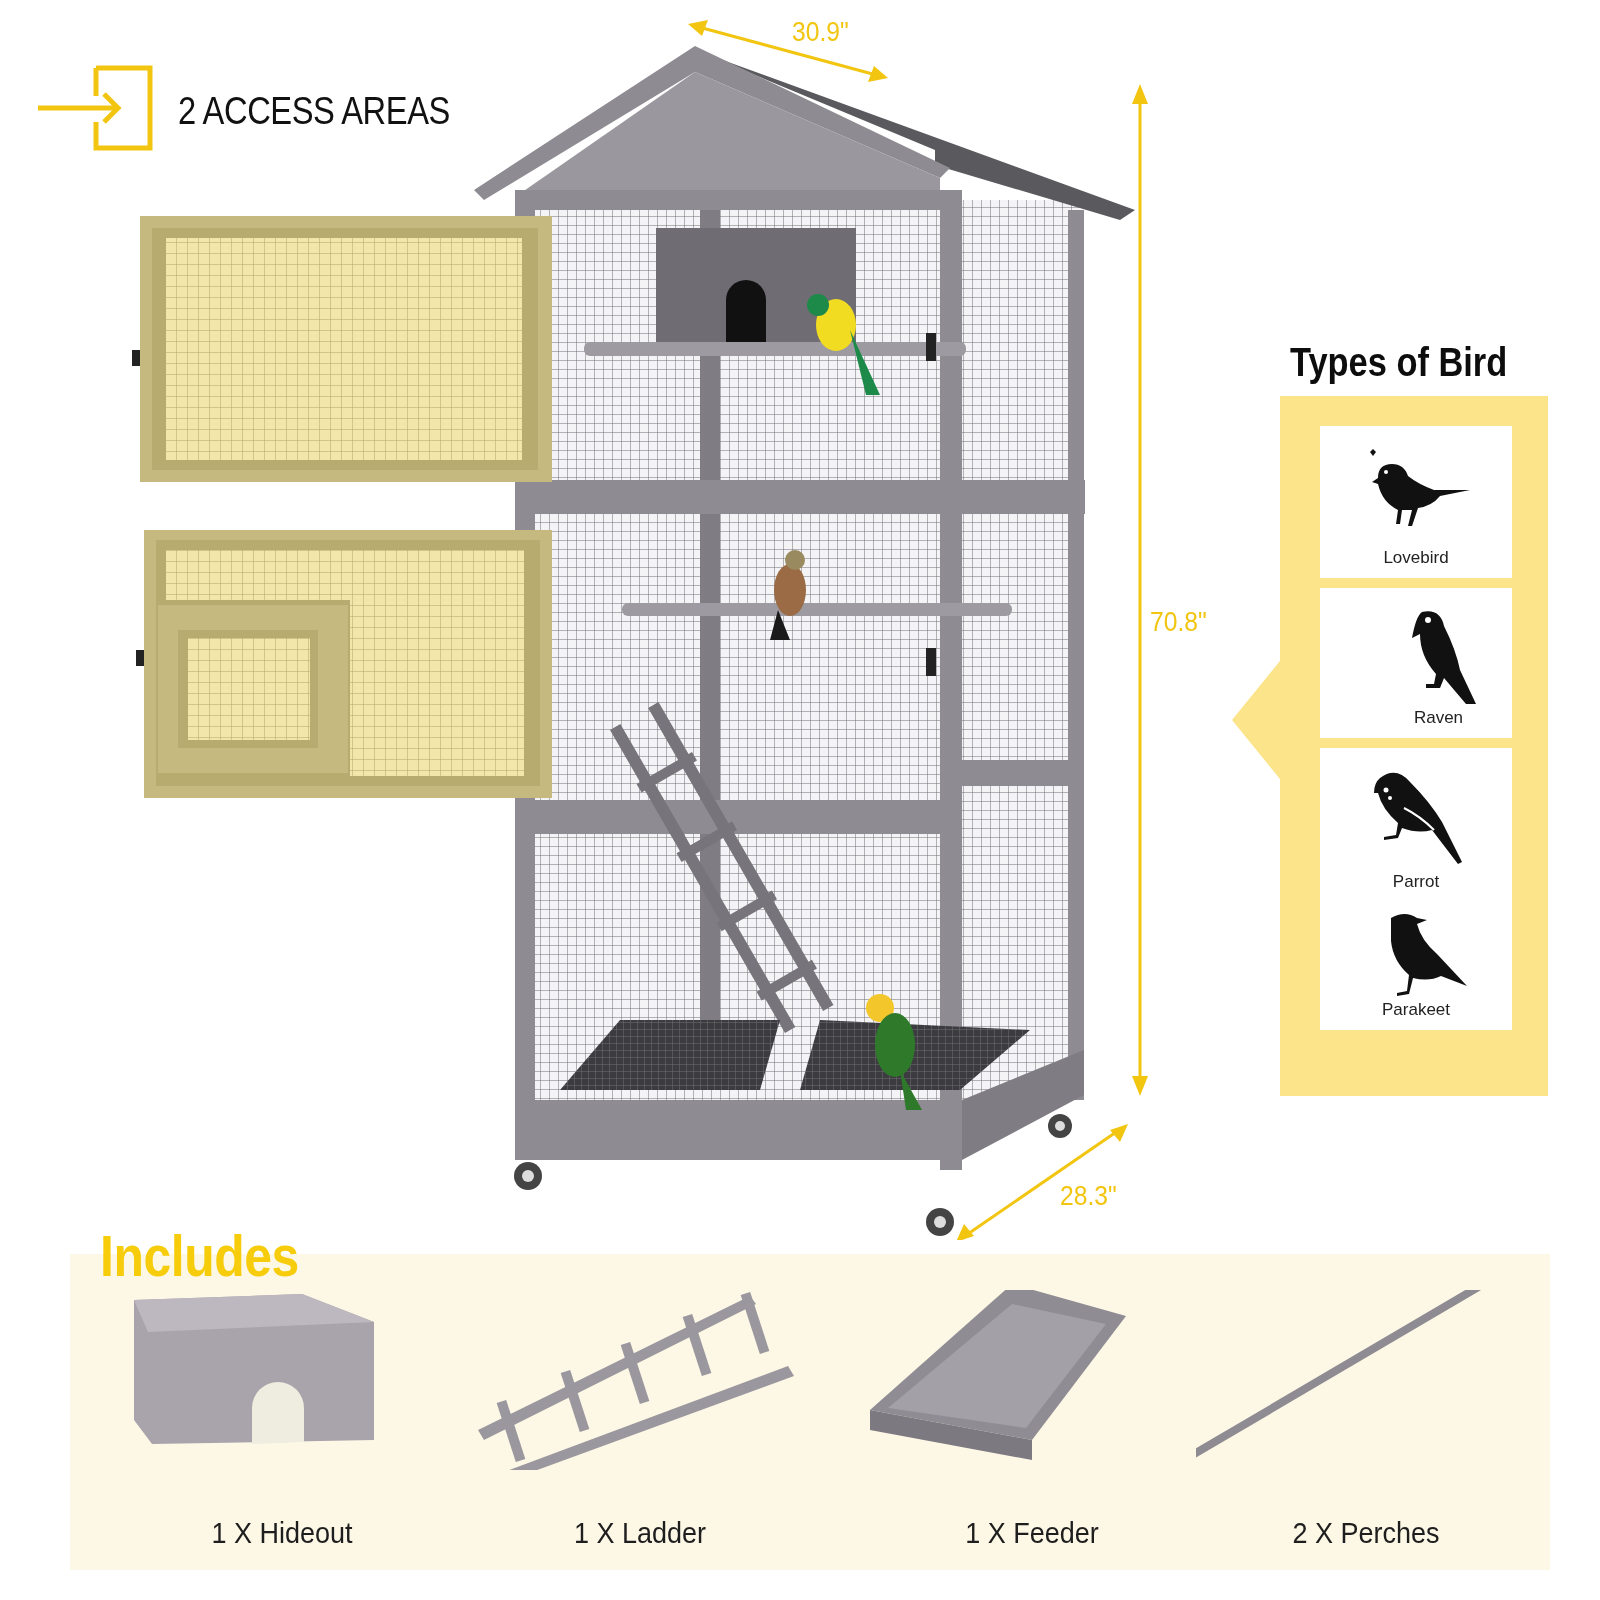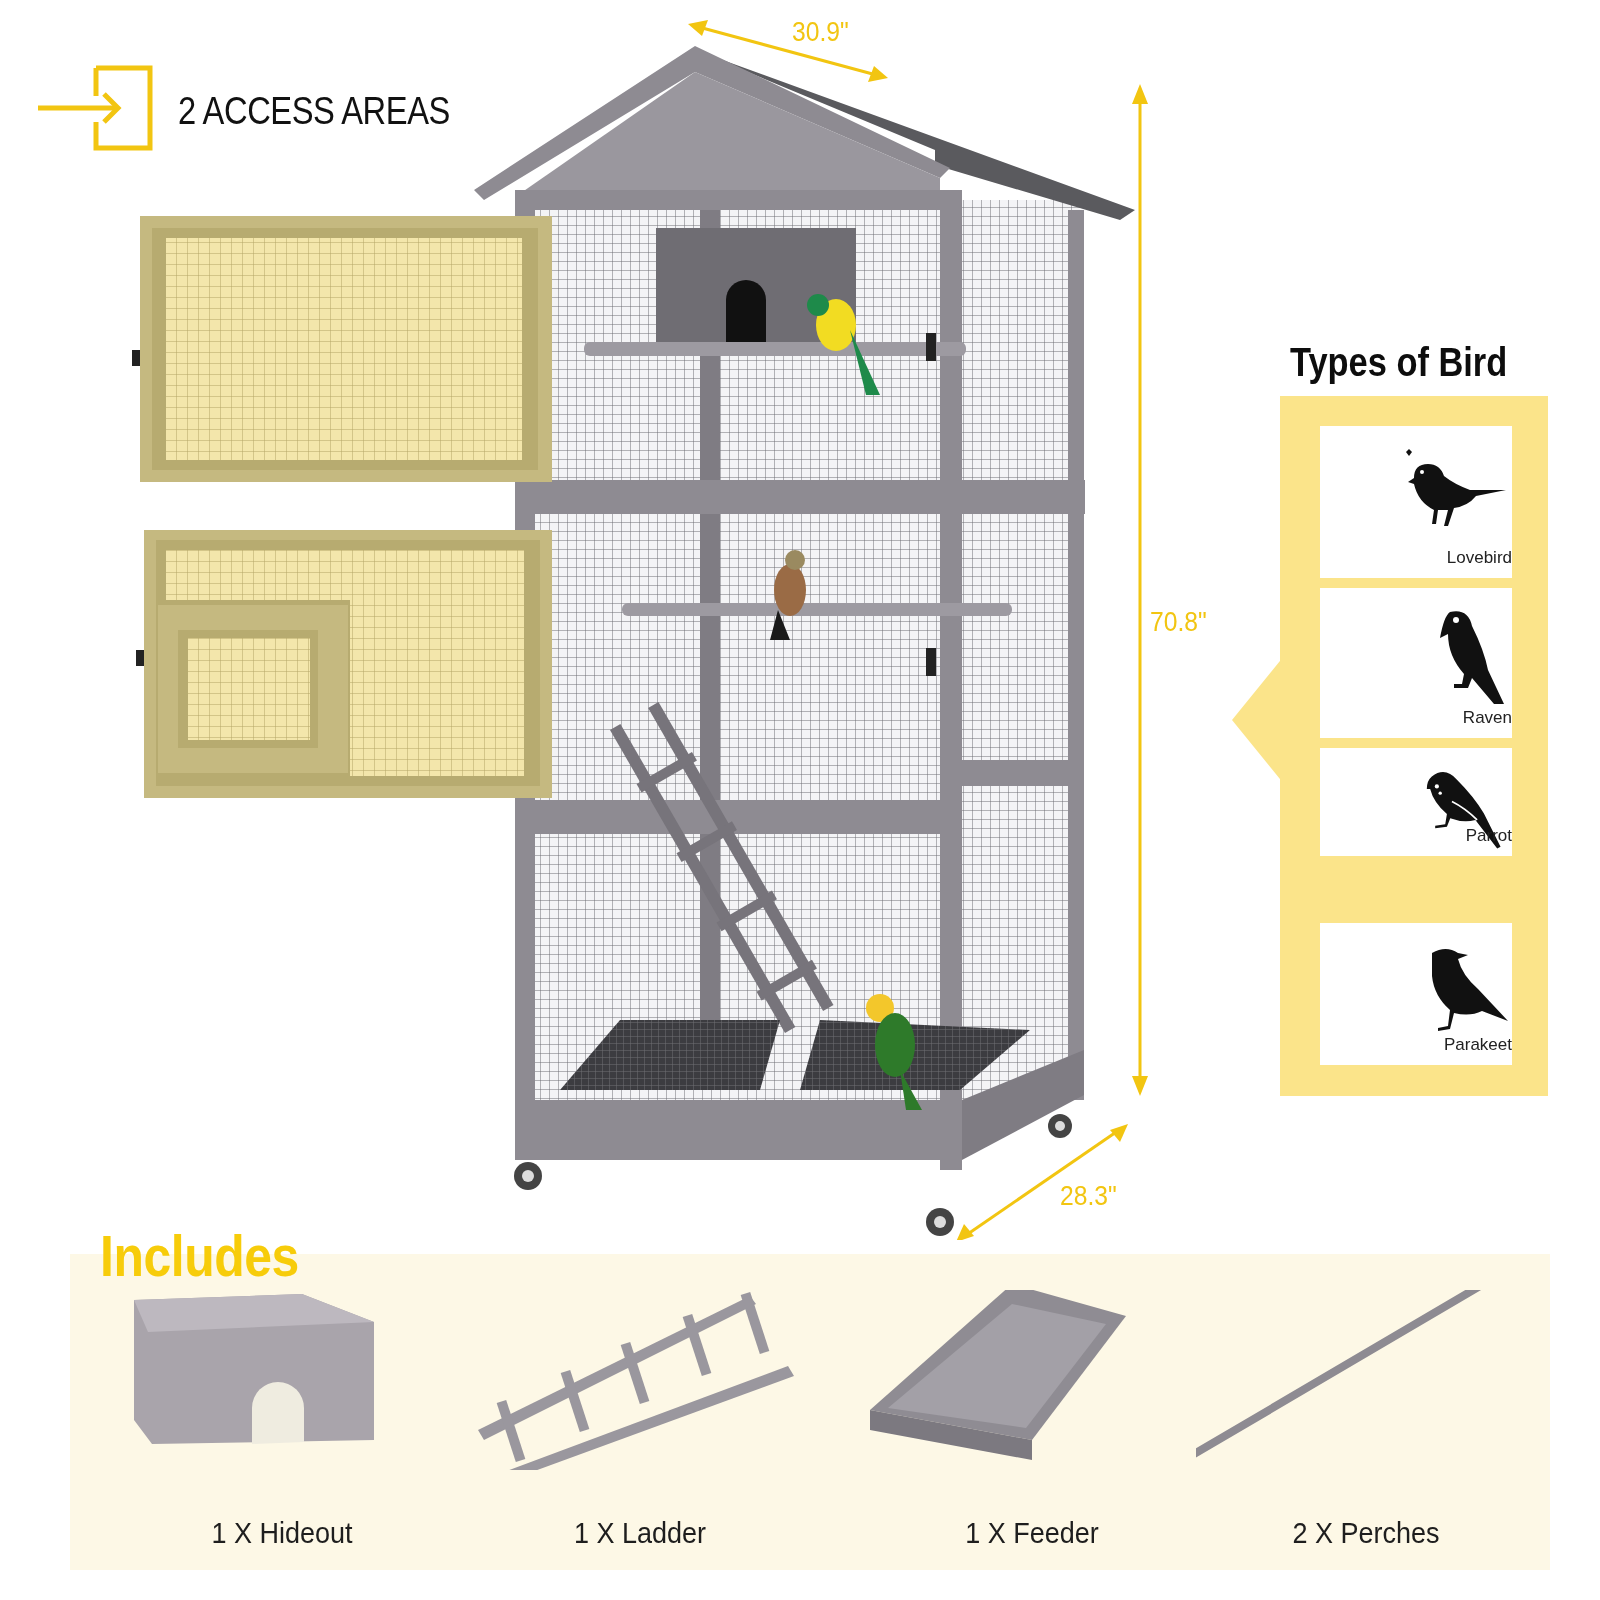--- a/index.html
+++ b/index.html
@@ -18,21 +18,21 @@
   .dim-height { left: 1150px; top: 606px; }
   .dim-depth { left: 1060px; top: 1180px; }
 
   
   .cage { left: 0; top: 0; width: 1600px; height: 1240px; pointer-events: none; }
 
   
   .types-title { left: 1290px; top: 340px; font-size: 40px; font-weight: 700; color: #0d0d0d; transform: scaleX(0.86); transform-origin: left top; }
   .types-panel { left: 1280px; top: 396px; width: 268px; height: 700px; background: #fbe48a; }
   .types-arrow { left: 1232px; top: 656px; width: 0; height: 0; border-top: 64px solid transparent; border-bottom: 64px solid transparent; border-right: 52px solid #fbe48a; }
-  .bird-card { position: absolute; left: 40px; width: 192px; background: #fff; display: flex; flex-direction: column; align-items: flex-end; }
+  .bird-card { position: absolute; left: 40px; width: 192px; background: #fff; display: flex; flex-direction: column; align-items: center; }
   .bird-card svg { margin-top: 20px; }
   .bird-card .bird-name { position: absolute; bottom: 10px; font-size: 17px; color: #222; }
 
   
   .includes-bg { left: 70px; top: 1254px; width: 1480px; height: 316px; background: #fdf8e6; }
   .includes-title { left: 100px; top: 1222px; font-size: 58px; font-weight: 700; color: #f7cc0a; transform: scaleX(0.86); transform-origin: left top; letter-spacing: -0.5px; }
   .item { position: absolute; top: 1290px; width: 340px; height: 260px; }
   .item-label { position: absolute; left: 0; right: 0; bottom: 0; text-align: center; font-size: 30px; color: #1e1e1e; transform: scaleX(0.9); }
 </style>
 </head>
@@ -179,30 +179,30 @@
     </svg>
     <span class="bird-name">Lovebird</span>
   </div>
   <div class="bird-card" style="top:192px;height:150px;padding-left:45px;">
     <svg width="90" height="100" viewBox="0 0 90 100">
       <path d="M28 4 q18 -4 22 14 q12 24 16 44 l16 34 l-10 0 l-22 -26 l-4 10 l-14 0 l0 -4 l8 0 l2 -10 q-16 -18 -16 -40 l-8 4 q4 -22 10 -26 z" fill="#111"></path>
       <circle cx="34" cy="12" r="3" fill="#fff"></circle>
     </svg>
     <span class="bird-name">Raven</span>
   </div>
-  <div class="bird-card" style="top:352px;height:108px;">
+  <div class="bird-card" style="top:352px;height:154px;">
     <svg width="100" height="105" viewBox="0 0 100 105">
       <path d="M14 10 q16 -12 30 4 q20 20 32 40 l20 40 l-4 2 l-26 -34 q-14 4 -30 -2 l-4 10 l-14 2 l0 -3 l12 -2 l2 -12 q-16 -14 -20 -30 l-4 0 q0 -10 6 -15 z" fill="#111"></path>
       <circle cx="20" cy="22" r="2.5" fill="#fff"></circle>
         <circle cx="24" cy="30" r="2" fill="#fff"></circle>
       <path d="M38 40 q16 8 30 22" stroke="#fff" stroke-width="2" fill="none"></path>
     </svg>
     <span class="bird-name">Parrot</span>
   </div>
-  <div class="bird-card" style="top:527px;height:142px;">
+  <div class="bird-card" style="top:492px;height:142px;">
     <svg width="110" height="100" viewBox="0 0 110 100">
       <path d="M30 10 q14 -8 26 0 l10 2 l-10 4 q4 16 20 30 l30 32 l-26 -10 q-12 6 -28 2 l-4 16 l-12 2 l0 -3 l10 -2 l2 -16 q-16 -14 -18 -34 q0 -16 0 -23 z" fill="#111"></path>
     </svg>
     <span class="bird-name">Parakeet</span>
   </div>
 </div>
 
 <div class="abs includes-bg"></div>
 <div class="abs includes-title">Includes</div>
 

